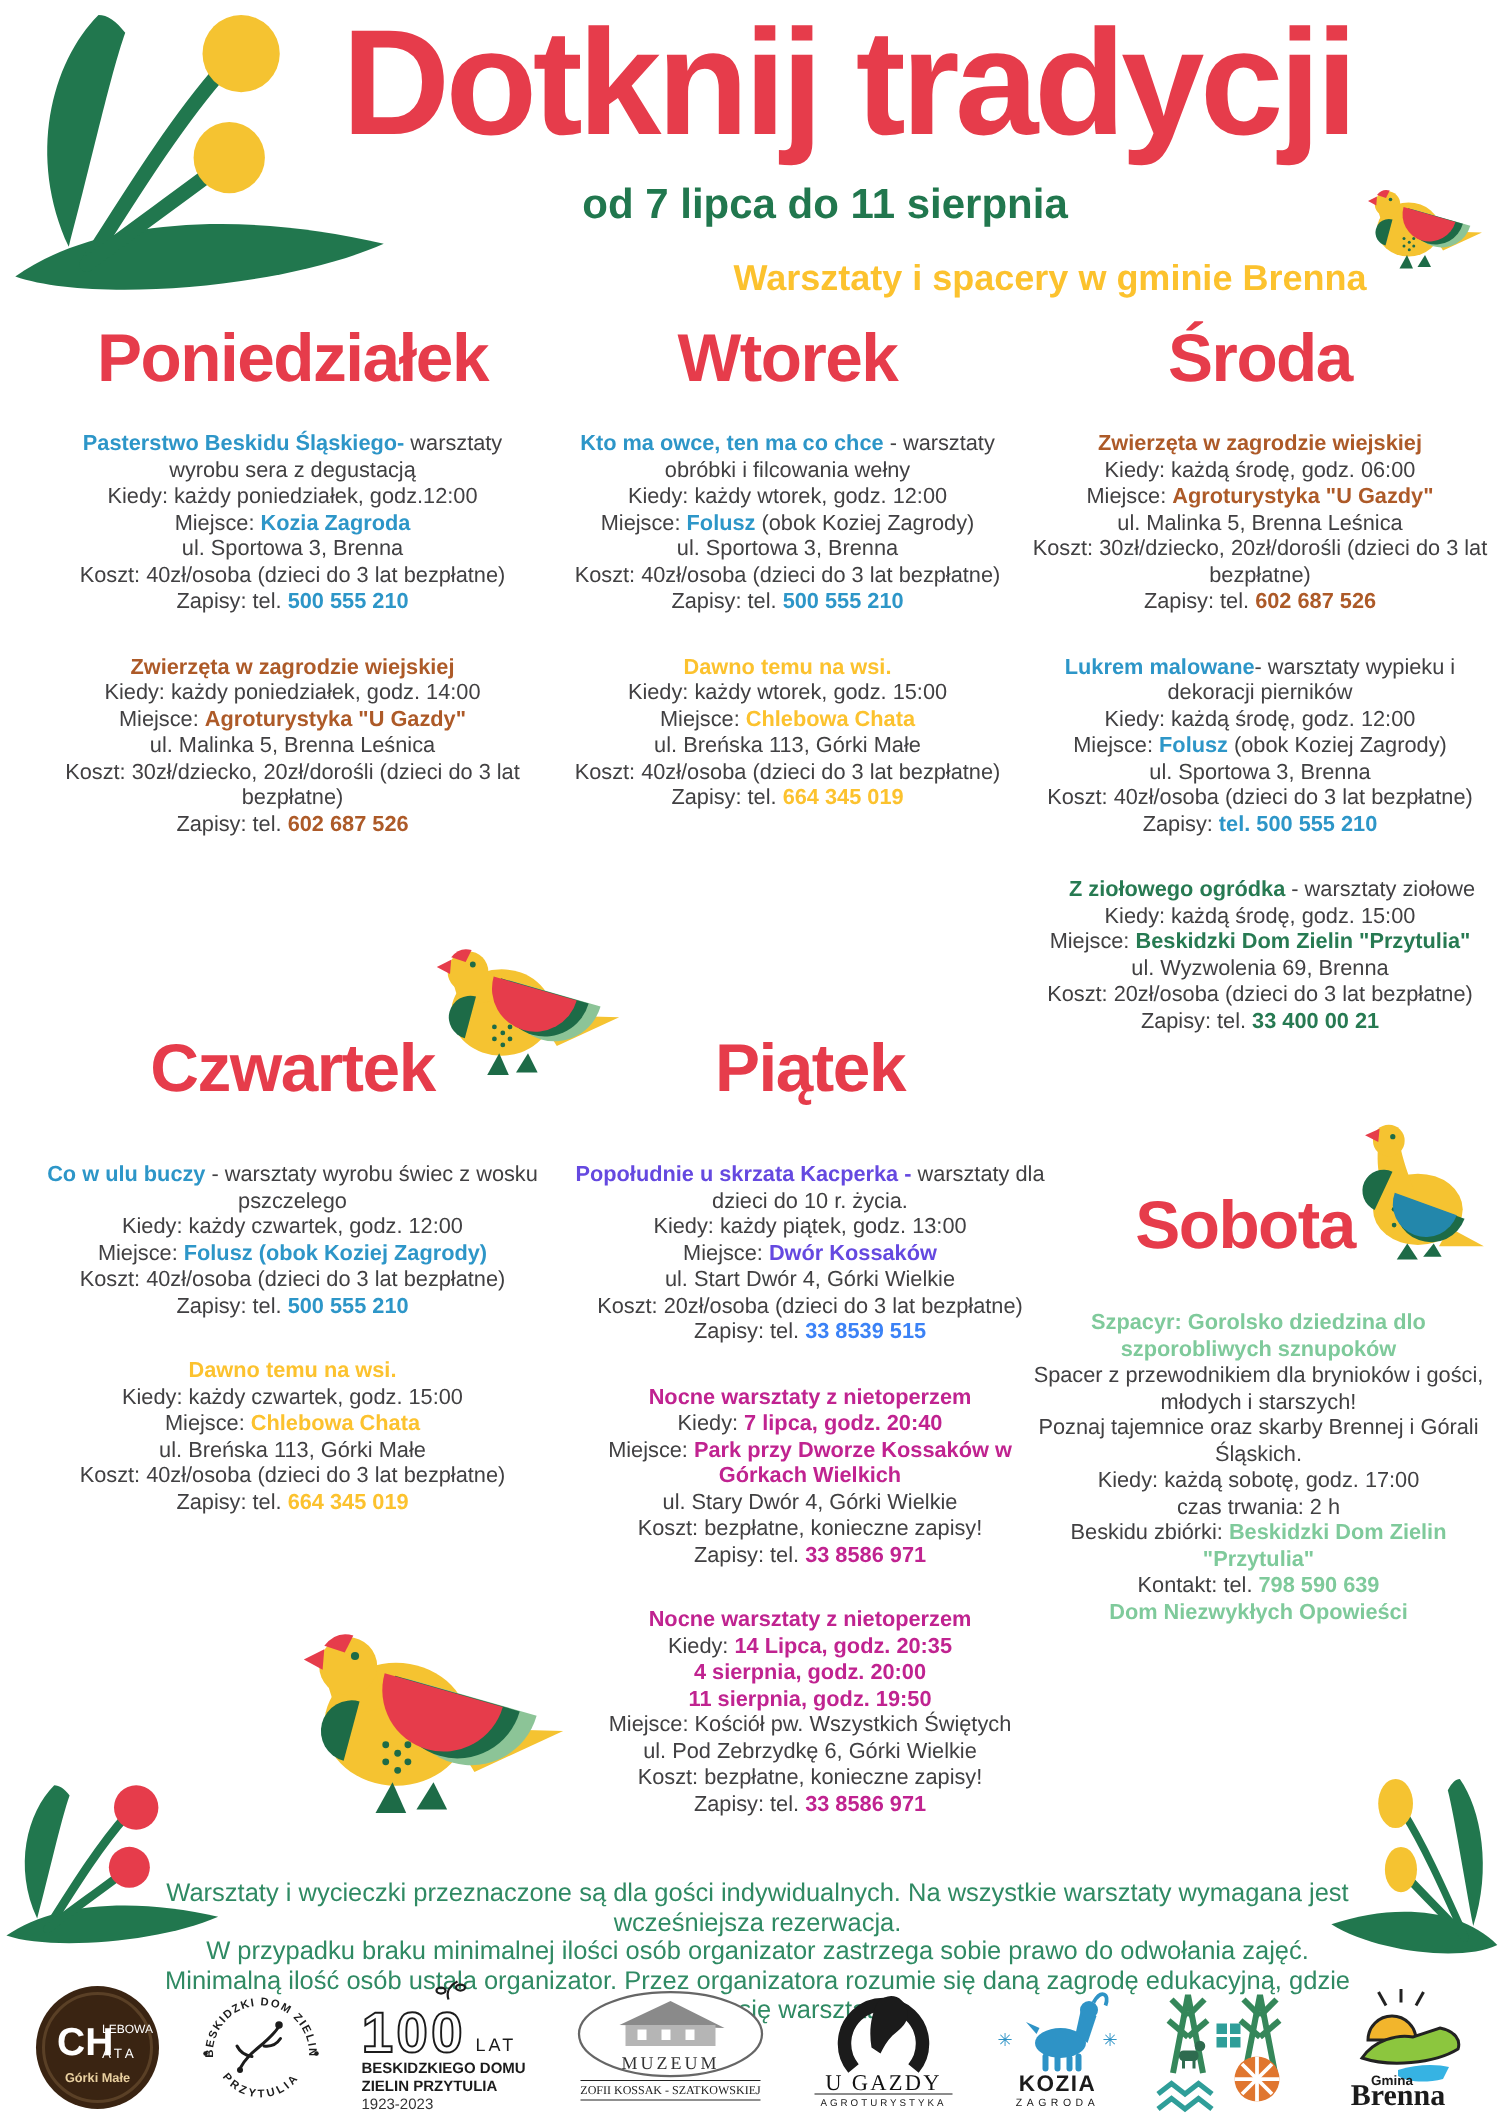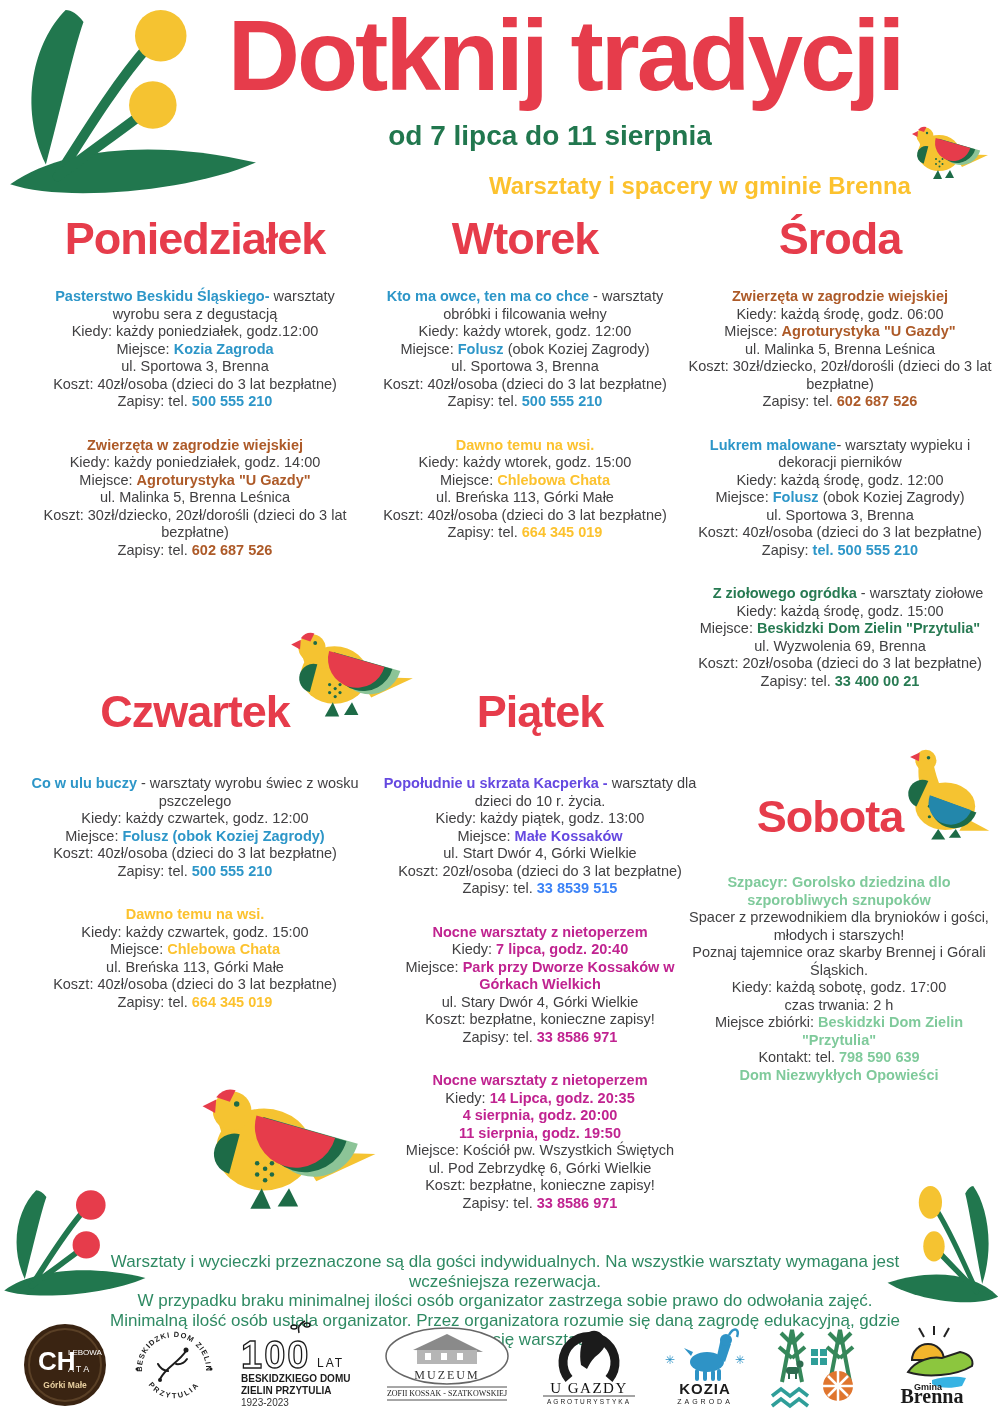--- a/index.html
+++ b/index.html
@@ -154,21 +154,21 @@
         <div class="p"><span>Miejsce: </span><span class="bold" style="color: rgb(252, 194, 46);">Chlebowa Chata</span></div>
         <div class="p"><span>ul. Breńska 113, Górki Małe</span></div>
         <div class="p"><span>Koszt: 40zł/osoba (dzieci do 3 lat bezpłatne)</span></div>
         <div class="p"><span>Zapisy: tel. </span><span class="bold" style="color: rgb(252, 194, 46);">664 345 019</span></div>
       </div>
     </div>
   <div class="abs day-col" style="left:383px;top:775px;width:314px">
       <div class="event">
         <div class="p"><span class="bold" style="color: rgb(101, 73, 224);">Popołudnie u skrzata Kacperka -</span><span> warsztaty dla dzieci do 10 r. życia.</span></div>
         <div class="p"><span>Kiedy: każdy piątek, godz. 13:00</span></div>
-        <div class="p"><span>Miejsce: </span><span class="bold" style="color: rgb(101, 73, 224);">Małe Kossaków</span></div>
+        <div class="p"><span>Miejsce: </span><span class="bold" style="color: rgb(101, 73, 224);">Dwór Kossaków</span></div>
         <div class="p"><span>ul. Start Dwór 4, Górki Wielkie</span></div>
         <div class="p"><span>Koszt: 20zł/osoba (dzieci do 3 lat bezpłatne)</span></div>
         <div class="p"><span>Zapisy: tel. </span><span class="bold" style="color: #3b82f6;">33 8539 515</span></div>
       </div>
       <div class="event">
         <div class="p"><span class="bold" style="color: rgb(192, 35, 144);">Nocne warsztaty z nietoperzem</span></div>
         <div class="p"><span>Kiedy: </span><span class="bold" style="color: rgb(192, 35, 144);">7 lipca, godz. 20:40</span></div>
         <div class="p"><span>Miejsce: </span><span class="bold" style="color: rgb(192, 35, 144);">Park przy Dworze Kossaków w Górkach Wielkich</span></div>
         <div class="p"><span>ul. Stary Dwór 4, Górki Wielkie</span></div>
         <div class="p"><span>Koszt: bezpłatne, konieczne zapisy!</span></div>
@@ -185,21 +185,21 @@
         <div class="p"><span>Zapisy: tel. </span><span class="bold" style="color: rgb(192, 35, 144);">33 8586 971</span></div>
       </div>
     </div>
   <div class="abs day-col" style="left:686px;top:874px;width:306px">
       <div class="event">
         <div class="p"><span class="bold" style="color: rgb(127, 202, 155);">Szpacyr: Gorolsko dziedzina dlo szporobliwych sznupoków</span></div>
         <div class="p"><span>Spacer z przewodnikiem dla brynioków i gości, młodych i starszych!</span></div>
         <div class="p"><span>Poznaj tajemnice oraz skarby Brennej i Górali Śląskich.</span></div>
         <div class="p"><span>Kiedy: każdą sobotę, godz. 17:00</span></div>
         <div class="p"><span>czas trwania: 2 h</span></div>
-        <div class="p"><span>Miejsce zbiórki: </span><span class="bold" style="color: rgb(127, 202, 155);">Beskidzki Dom Zielin "Przytulia"</span></div>
+        <div class="p"><span>Beskidu zbiórki: </span><span class="bold" style="color: rgb(127, 202, 155);">Beskidzki Dom Zielin "Przytulia"</span></div>
         <div class="p"><span>Kontakt: tel. </span><span class="bold" style="color: rgb(127, 202, 155);">798 590 639</span></div>
         <div class="p"><span class="bold" style="color: rgb(127, 202, 155);">Dom Niezwykłych Opowieści</span></div>
       </div>
     </div>
 
   <svg class="abs" style="left:288px;top:626px" width="128" height="98" viewBox="0 0 160 120">
       <use href="#bird-fly"></use>
     </svg>
 
   <svg class="abs" style="left:903px;top:748px" width="88" height="97" viewBox="0 0 100 110">

